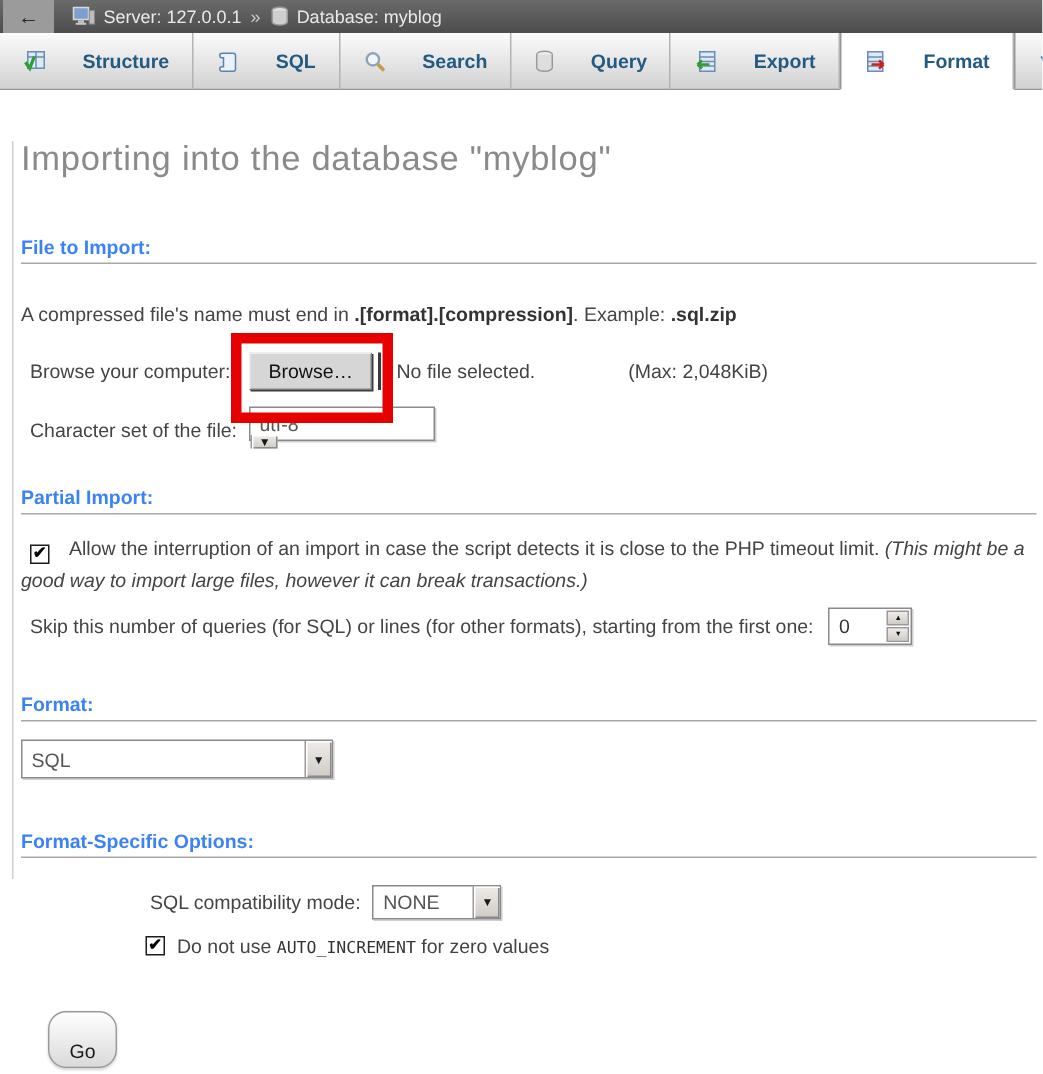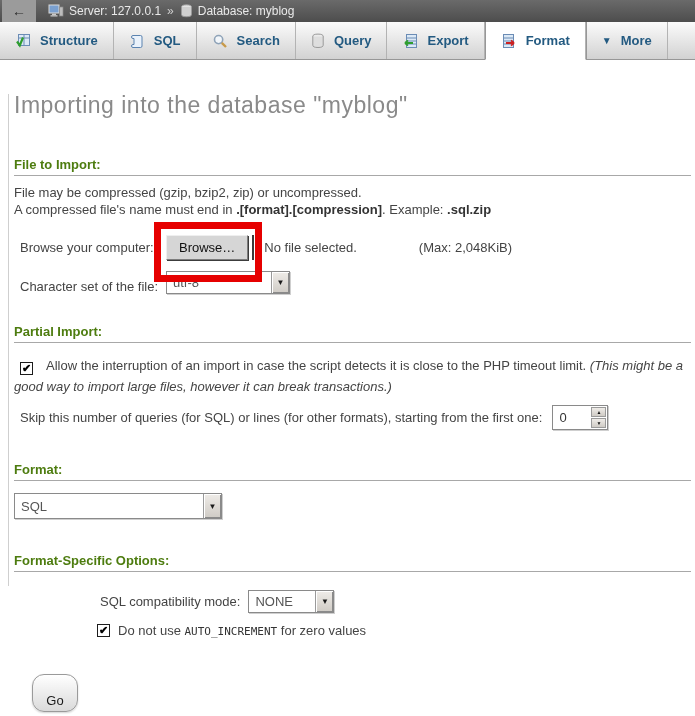--- a/index.html
+++ b/index.html
@@ -21,38 +21,38 @@
   }
   .topbar .crumb-icon { margin:0 5px 0 12px; display:flex; }
   .topbar .sep { margin:0 6px; color:#cfcfcf; }
   
   .tabbar {
     height:38px; display:flex; align-items:stretch;
     background:linear-gradient(#fbfbfb,#d2d2d2);
     border-bottom:1px solid #979797;
   }
   .tab {
-    display:flex; align-items:center; gap:9px; padding:0 15px;
+    display:flex; align-items:center; gap:24px; padding:0 15px;
     font-weight:bold; color:#235a81; cursor:pointer;
     border-right:1px solid #b3b3b3;
   }
   .tab.active {
     background:#fff; margin-bottom:-1px; border-bottom:1px solid #fff;
     border-left:1px solid #979797;
   }
   .tab .ticon { display:flex; }
   
   .content { position:relative; padding-left:14px; }
   .vline { position:absolute; left:8px; top:2px; width:1px; height:492px; background:#cfcfcf; }
   h1 {
     margin:32px 0 0 0; font-weight:normal; font-size:23px;
     color:#8a8a8a; letter-spacing:.5px;
   }
   .sec-h {
-    font-weight:bold; color:#4d7c0f; border-bottom:1px solid #a8a8a8;
+    font-weight:bold; color:#3b82f6; border-bottom:1px solid #a8a8a8;
     padding-bottom:3px; margin-right:4px;
   }
   .mt-sec1 { margin-top:38px; }
   .mt-sec2 { margin-top:30px; }
   .mt-sec3 { margin-top:32px; }
   .mt-sec4 { margin-top:34px; }
   .help { margin-top:8px; line-height:17px; }
   .row { display:flex; align-items:center; }
   .browse-row { margin-top:16px; height:26px; }
   .lbl-w { width:146px; flex:none; margin-left:6px; }
@@ -70,21 +70,21 @@
     display:inline-flex; align-items:stretch; height:23px; background:#fff;
     border:1px solid #8a8a8a; box-shadow:1px 1px 0 #cfcfcf; cursor:pointer;
   }
   .sel .val { padding:3px 6px 0 6px; color:#555; }
   .sel .btn {
     width:18px; background:linear-gradient(#efece8,#cfcbc5); border-left:1px solid #9a9a9a;
     display:flex; align-items:center; justify-content:center;
     font-size:8px; color:#1a1a1a;
     box-shadow:inset 1px 1px 0 #fff, inset -1px -1px 0 #8a8a8a;
   }
-  .sel-charset { width:124px; }
+  .sel-charset { width:124px;flex-direction:column; }
   .sel-charset .val { flex:1; }
   .sel-format { width:208px; height:26px; margin-top:12px; }
   .sel-format .val { flex:1; padding-top:5px; }
   .sel-compat { width:86px; }
   .sel-compat .val { flex:1; }
   
   .cb {
     width:13px; height:13px; flex:none; background:#fff; border:1px solid #1c1c1c;
     display:inline-flex; align-items:center; justify-content:center;
     font-size:11px; font-weight:bold; color:#000; cursor:pointer; line-height:1;
@@ -221,21 +221,21 @@
 </div>
 
 <div class="content">
   <div class="vline"></div>
 
   <h1>Importing into the database "myblog"</h1>
 
   
   <div class="sec-h mt-sec1">File to Import:</div>
   <div class="help">
-    <span>File may be compressed (gzip, bzip2, zip) or uncompressed.</span><br>
+    <br>
     <span>A compressed file's name must end in </span><b>.[format].[compression]</b><span>. Example: </span><b>.sql.zip</b>
   </div>
   <div class="row browse-row">
     <span class="lbl-w">Browse your computer:</span>
     <button class="browse-btn">Browse…</button>
     <span class="file-sep"></span>
     <span>No file selected.</span>
     <span class="max-note">(Max: 2,048KiB)</span>
   </div>
   <div class="row charset-row">

